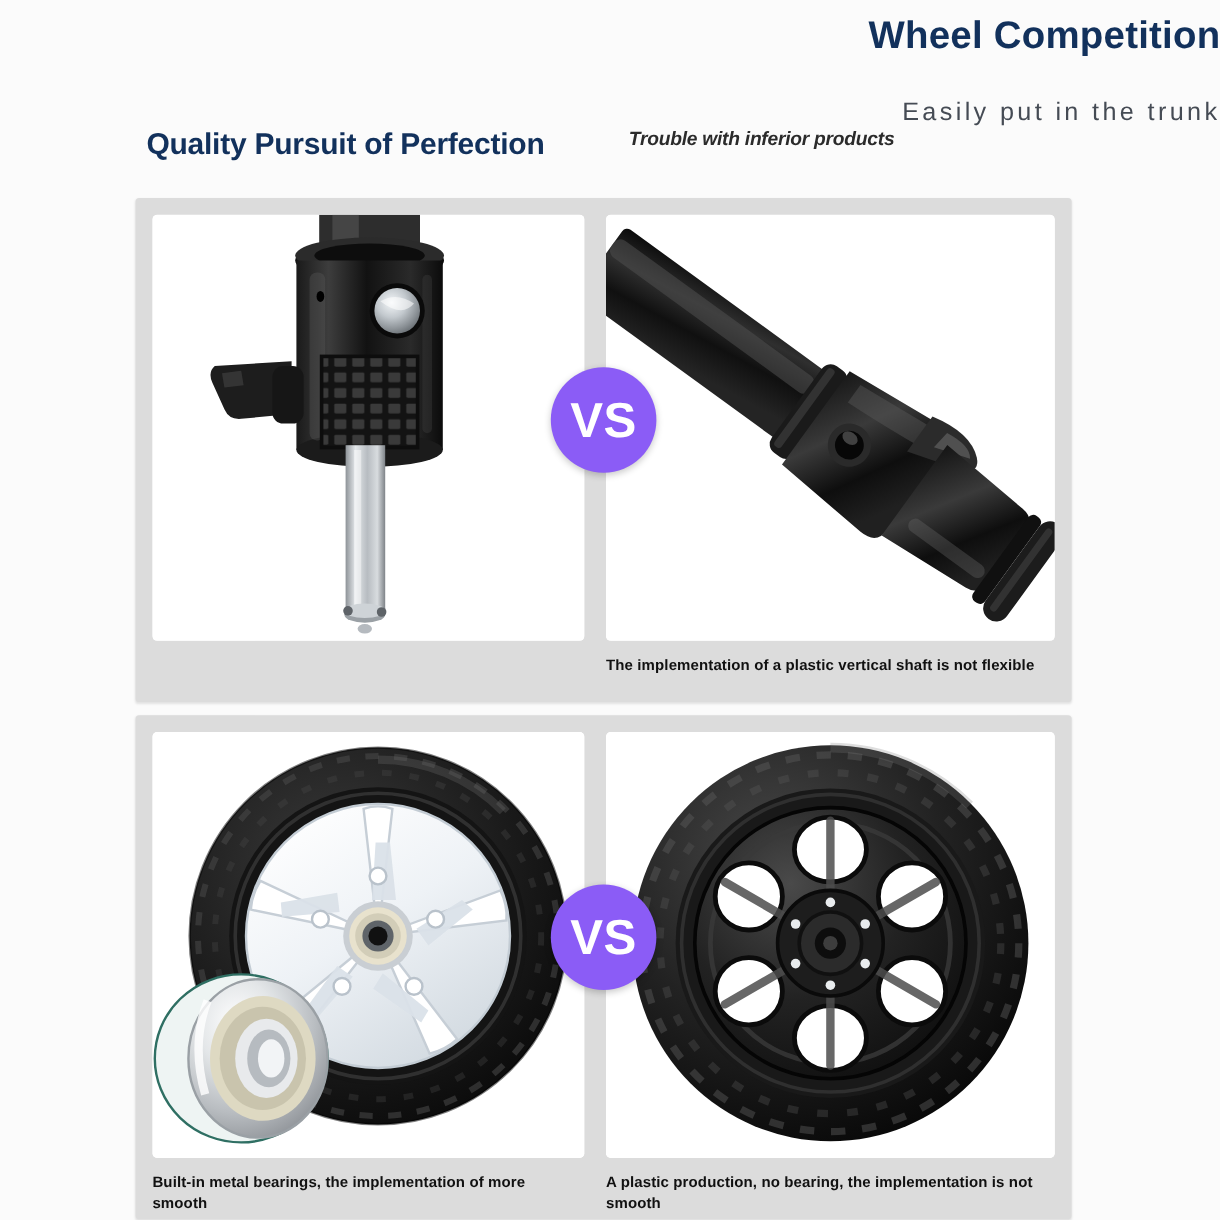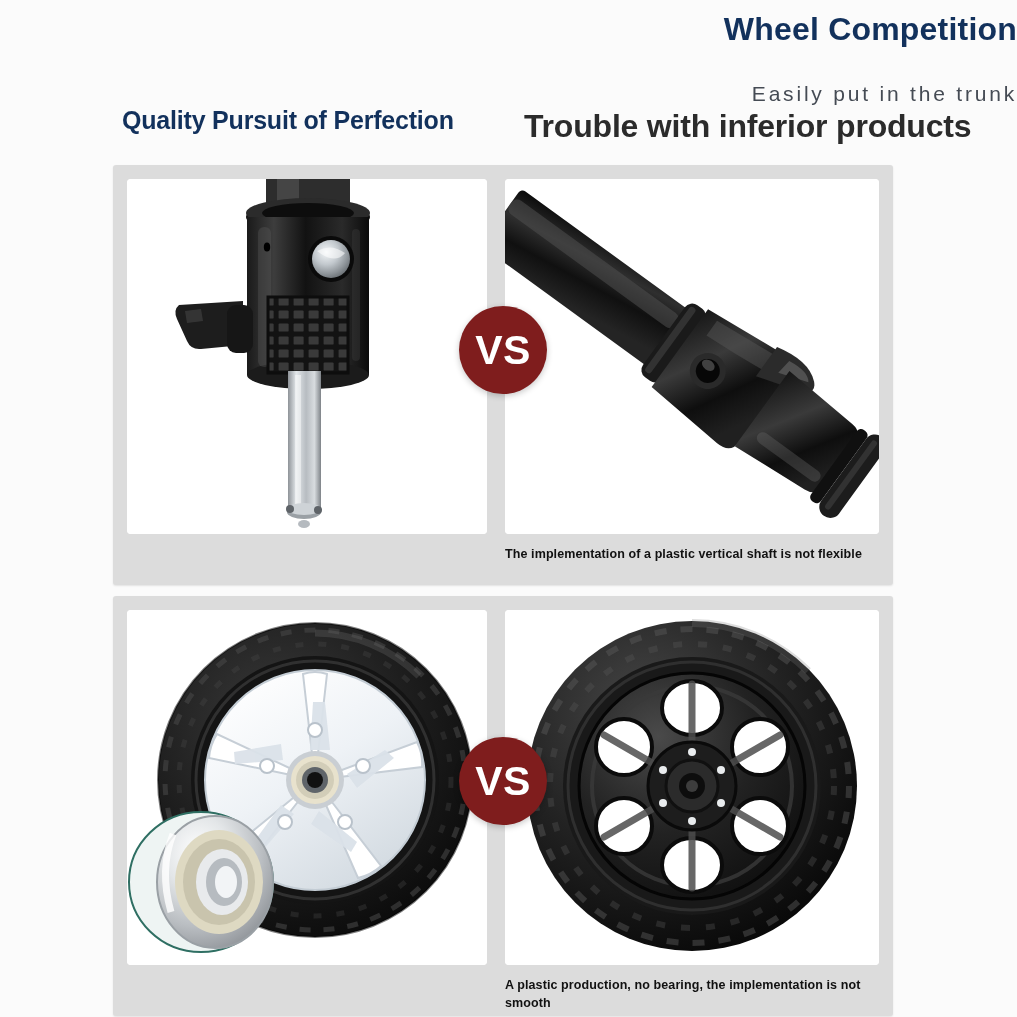--- a/index.html
+++ b/index.html
@@ -46,24 +46,25 @@
     top: 0;
     font-size: 25px;
     font-weight: bold;
     color: #12315c;
     letter-spacing: -0.2px;
   }
   .heading-bad {
     position: absolute;
     left: 524px;
     top: 2px;
-    font-size: 32px;
+    font-size: 16px;
     font-weight: bold;
     color: #2b2b2b;
     letter-spacing: -0.2px;
+    font-style: italic;
   }
 
   
   .block {
     position: absolute;
     left: 113px;
     width: 780px;
     background: #dcdcdc;
     border-radius: 3px;
     box-shadow: 0 1px 2px rgba(0,0,0,0.10);
@@ -102,21 +103,21 @@
 
   
   .vs-badge {
     position: absolute;
     left: 50%;
     top: 185px;
     transform: translate(-50%, -50%);
     width: 88px;
     height: 88px;
     border-radius: 50%;
-    background: #7f1d1d;
+    background: #8b5cf6;
     box-shadow: 0 2px 6px rgba(0,0,0,0.22);
     display: flex;
     align-items: center;
     justify-content: center;
     z-index: 6;
   }
   .vs-badge span {
     color: #ffffff;
     font-size: 41px;
     font-weight: bold;
@@ -427,19 +428,20 @@
             <circle cx="216" cy="160" r="4"></circle>
             <circle cx="216" cy="193" r="4"></circle>
             <circle cx="187" cy="211" r="4"></circle>
             <circle cx="158" cy="193" r="4"></circle>
             <circle cx="158" cy="160" r="4"></circle>
           </g>
         </svg>
       </div>
     </div>
 
+    <div class="caption caption-left">Built-in metal bearings, the implementation of more smooth</div>
     <div class="caption caption-right">A plastic production, no bearing, the implementation is not smooth</div>
 
     <div class="vs-badge">
       <span>VS</span>
     </div>
   </div>
 </div>
 
 </body></html>

